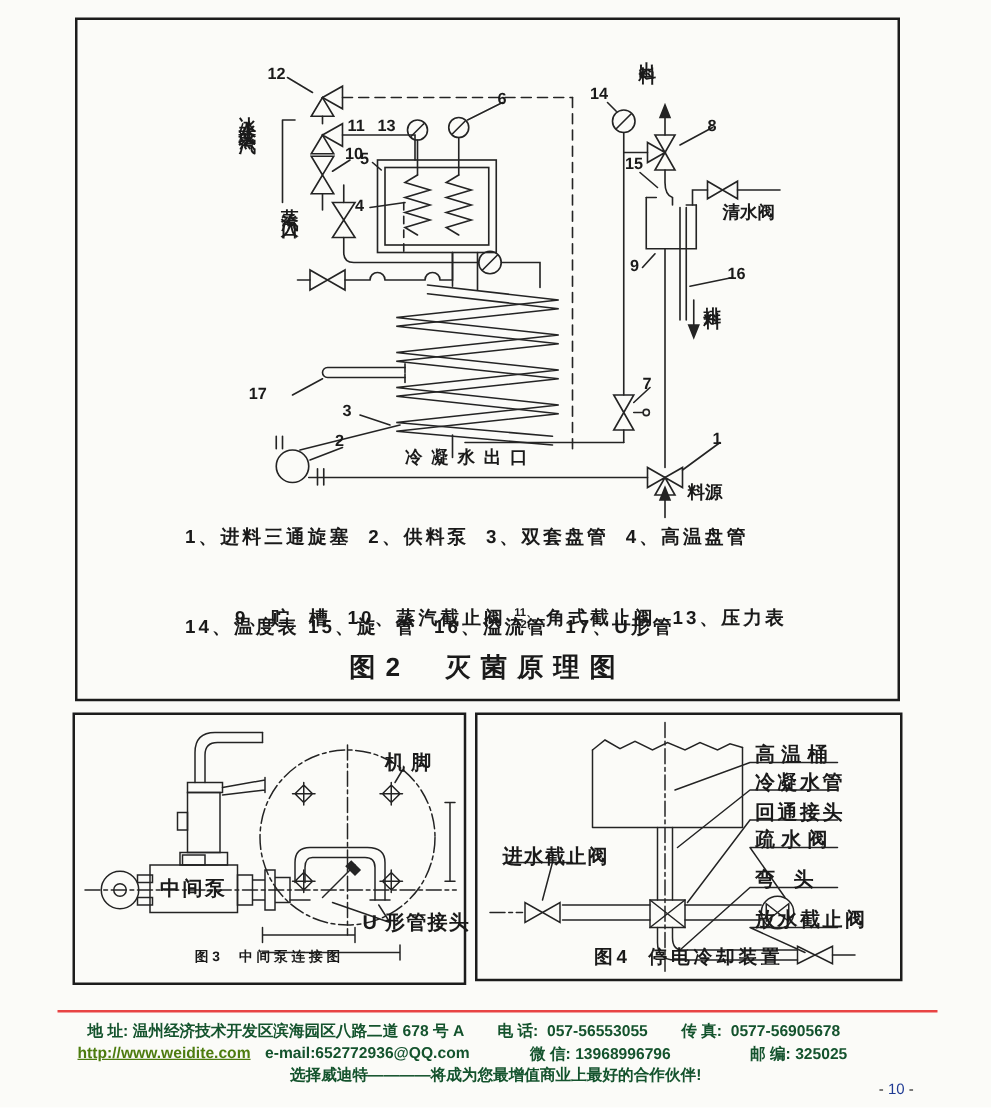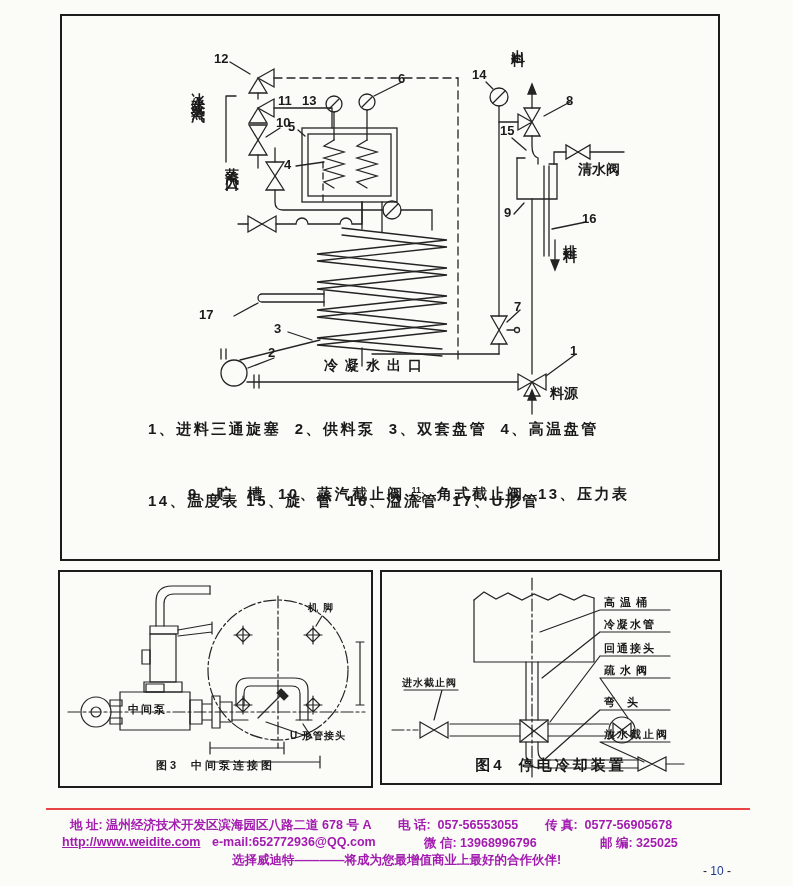--- a/index.html
+++ b/index.html
@@ -6,37 +6,37 @@
   .page{position:relative;width:793px;height:886px;background:#fbfbf8;
         font-family:"Liberation Sans",sans-serif;color:#1a1a1a;overflow:hidden;}
   .box{position:absolute;border:2px solid #1c1c1c;}
   #fig2box{left:60px;top:14px;width:656px;height:543px;}
   #fig3box{left:58px;top:570px;width:311px;height:214px;}
   #fig4box{left:380px;top:570px;width:338px;height:211px;}
   svg.linework{position:absolute;left:0;top:0;}
   .lbl{position:absolute;font-weight:bold;white-space:pre;line-height:1.1;}
   .num{font-size:13px;}
   .cn{font-size:14px;}
-  .cns{font-size:11px;letter-spacing:2px;}
-  .cnxs{font-size:10px;letter-spacing:1px;}
+  .cns{font-size:16px;letter-spacing:2px;}
+  .cnxs{font-size:16px;letter-spacing:1px;}
   .vert{writing-mode:vertical-rl;text-orientation:upright;letter-spacing:4px;}
   .legend-line{position:absolute;left:86px;font-size:15px;font-weight:bold;
                letter-spacing:2.5px;white-space:pre;}
   .stack{display:inline-block;vertical-align:-3px;font-size:9px;line-height:9px;
          letter-spacing:0;}
   .stack span{display:block;}
   .caption{position:absolute;left:0;width:100%;text-align:center;font-weight:bold;
            white-space:pre;}
   #cap2{top:504px;font-size:21px;letter-spacing:8px;}
   #cap3{top:186px;font-size:11px;letter-spacing:3px;}
   #cap4{top:184px;font-size:15px;letter-spacing:3px;}
   .redline{position:absolute;left:46px;top:808px;width:704px;height:2px;
            background:#e84444;}
-  .ft{position:absolute;font-size:12.5px;font-weight:bold;white-space:pre;color:#a21caf;}
-  a.url{color:#a21caf;text-decoration:underline;}
+  .ft{position:absolute;font-size:12.5px;font-weight:bold;white-space:pre;color:#14532d;}
+  a.url{color:#4d7c0f;text-decoration:underline;}
   .pagenum{position:absolute;left:703px;top:864px;font-size:12px;white-space:pre;}
   .pagenum .pn-num{color:#1f3a93;}
 </style>
 </head>
 <body>
 
 <div class="page">
 
   <div class="box" id="fig2box">
     <svg class="linework" width="656" height="543" viewBox="0 0 656 543">
@@ -179,20 +179,21 @@
     <span class="lbl num" style="left:452px;top:284px">7</span>
     <span class="lbl num" style="left:508px;top:328px">1</span>
     <span class="lbl cn" style="left:488px;top:370px">料源</span>
 
     <div class="legend-line" style="top:404px">1、进料三通旋塞  2、供料泵  3、双套盘管  4、高温盘管</div>
     <div class="legend-line" style="top:452px">
       <span>9、贮  槽  10、蒸汽截止阀 </span><span class="stack"><span>11、</span><span>12、</span></span><span> 角式截止阀  13、压力表</span>
     </div>
     <div class="legend-line" style="top:476px">14、温度表 15、旋  管  16、溢流管  17、U形管</div>
 
+    <div class="caption" id="cap2">图2  灭菌原理图</div>
   </div>
 
   <div class="box" id="fig3box">
     <svg class="linework" width="311" height="214" viewBox="0 0 311 214">
       <g stroke="#242424" fill="none" stroke-width="1.2" stroke-linecap="round">
         <path d="M8,140 H305" stroke-dasharray="12 3 3 3"></path>
         <g>
           <circle cx="36" cy="140" r="15"></circle>
           <circle cx="36" cy="140" r="5"></circle>
           <path d="M50,128 h12 v6 h-12 Z M50,146 h12 v6 h-12 Z"></path>

